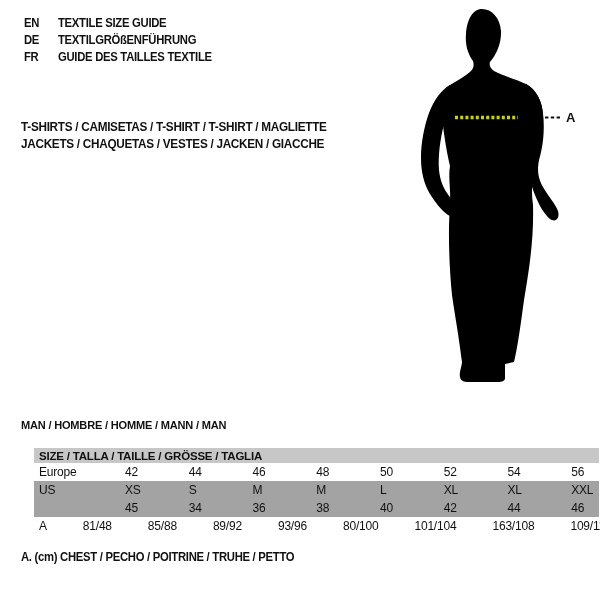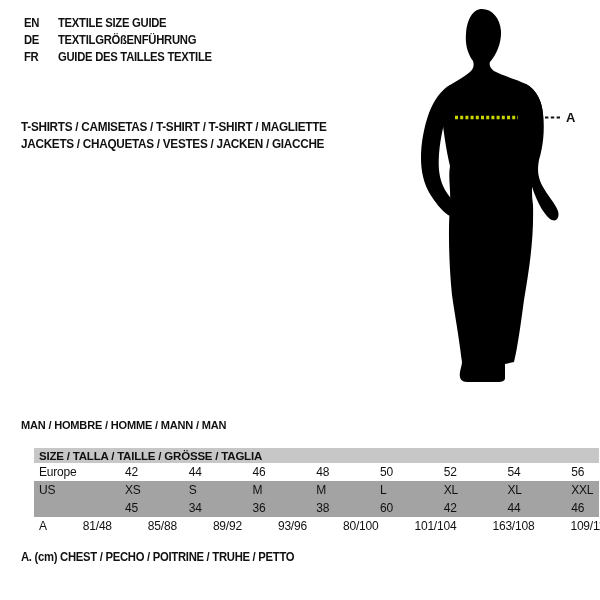--- a/index.html
+++ b/index.html
@@ -163,21 +163,21 @@
       <span class="t-cell">XL</span>
       <span class="t-cell">XXL</span>
     </div>
 
     <div class="t-row shaded">
       <span class="t-label"></span>
       <span class="t-cell">45</span>
       <span class="t-cell">34</span>
       <span class="t-cell">36</span>
       <span class="t-cell">38</span>
-      <span class="t-cell">60</span>
+      <span class="t-cell">40</span>
       <span class="t-cell">42</span>
       <span class="t-cell">44</span>
       <span class="t-cell">46</span>
     </div>
 
     <div class="t-row">
       <span class="t-label">A</span>
       <span class="t-cell">81/48</span>
       <span class="t-cell">85/88</span>
       <span class="t-cell">89/92</span>

